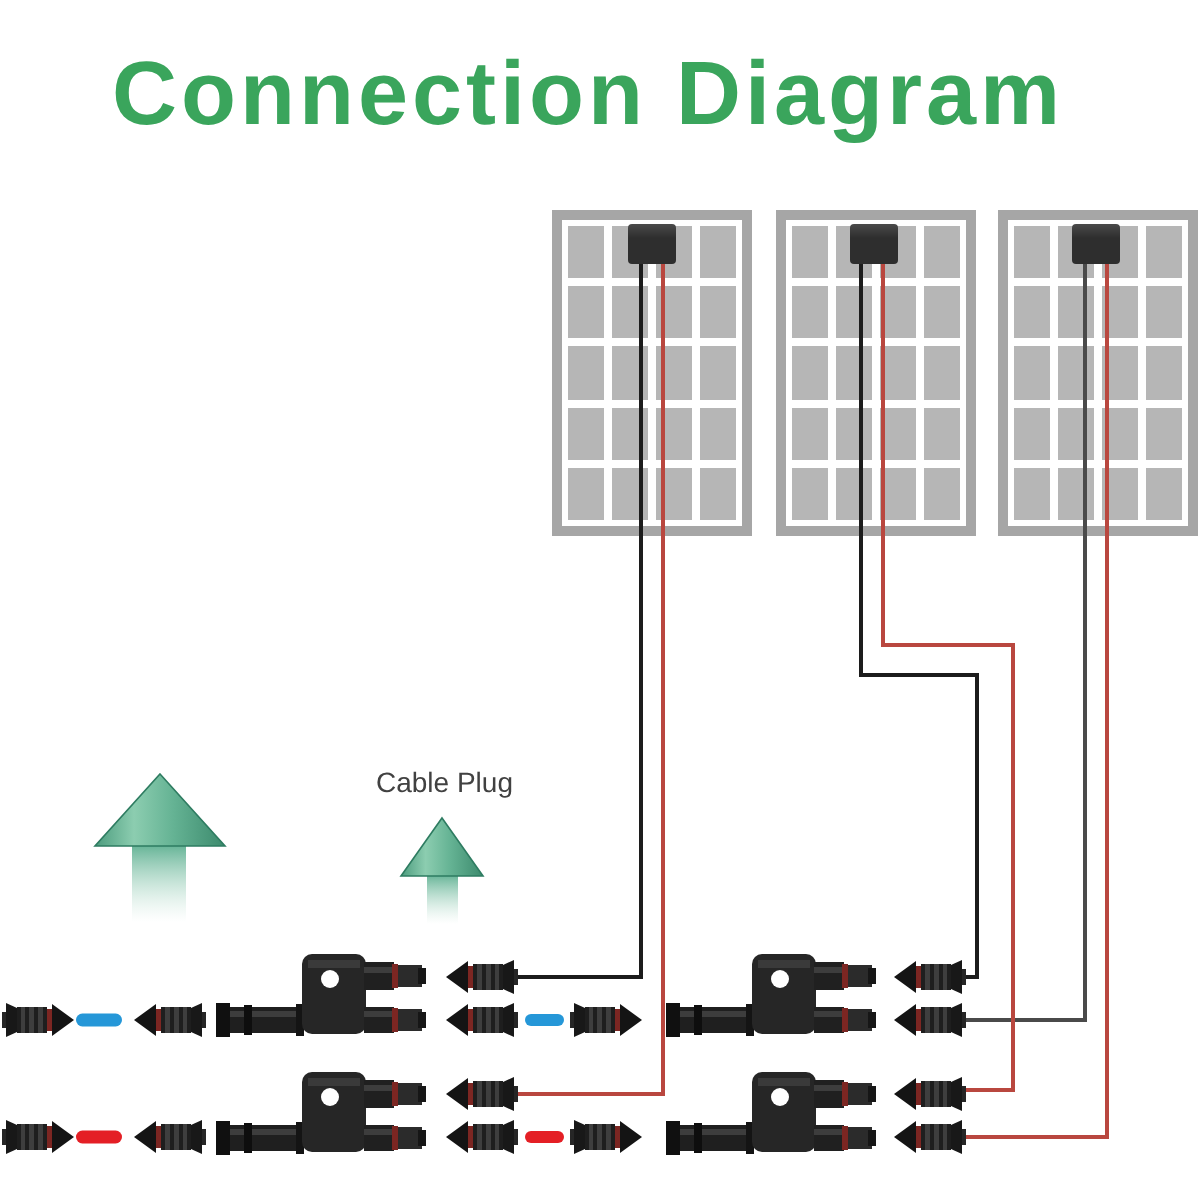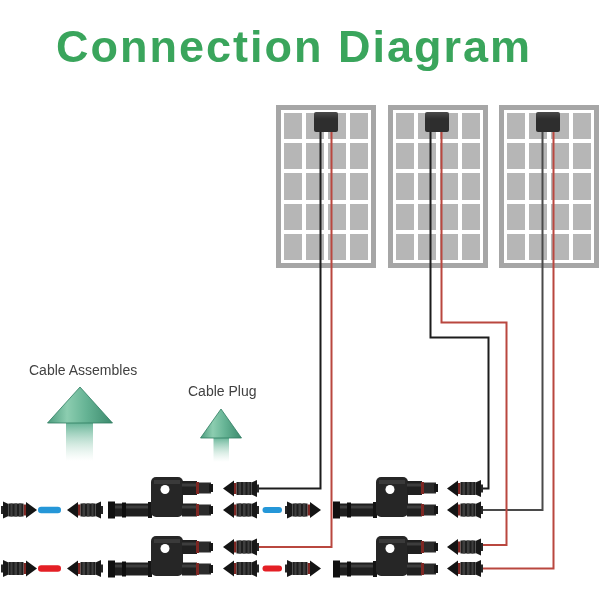--- a/index.html
+++ b/index.html
@@ -99,21 +99,20 @@
         <div class="cell"></div>
         <div class="cell"></div>
         <div class="cell"></div>
       </div>
   </div>
 
   <div class="jbox" style="left:314px"></div>
   <div class="jbox" style="left:425px"></div>
   <div class="jbox" style="left:536px"></div>
 
-  <div class="label" style="left:29px;top:362px">Cable Assembles</div>
   <div class="label" style="left:188px;top:383px">Cable Plug</div>
 
   <svg id="overlay" width="600" height="600" viewBox="0 0 600 600">
     <defs>
       <linearGradient id="tealGrad" x1="0" y1="0" x2="1" y2="0">
         <stop offset="0" stop-color="#4c9c7e"></stop>
         <stop offset="0.3" stop-color="#8ccdb0"></stop>
         <stop offset="0.6" stop-color="#65b394"></stop>
         <stop offset="1" stop-color="#3c8a6d"></stop>
       </linearGradient>

